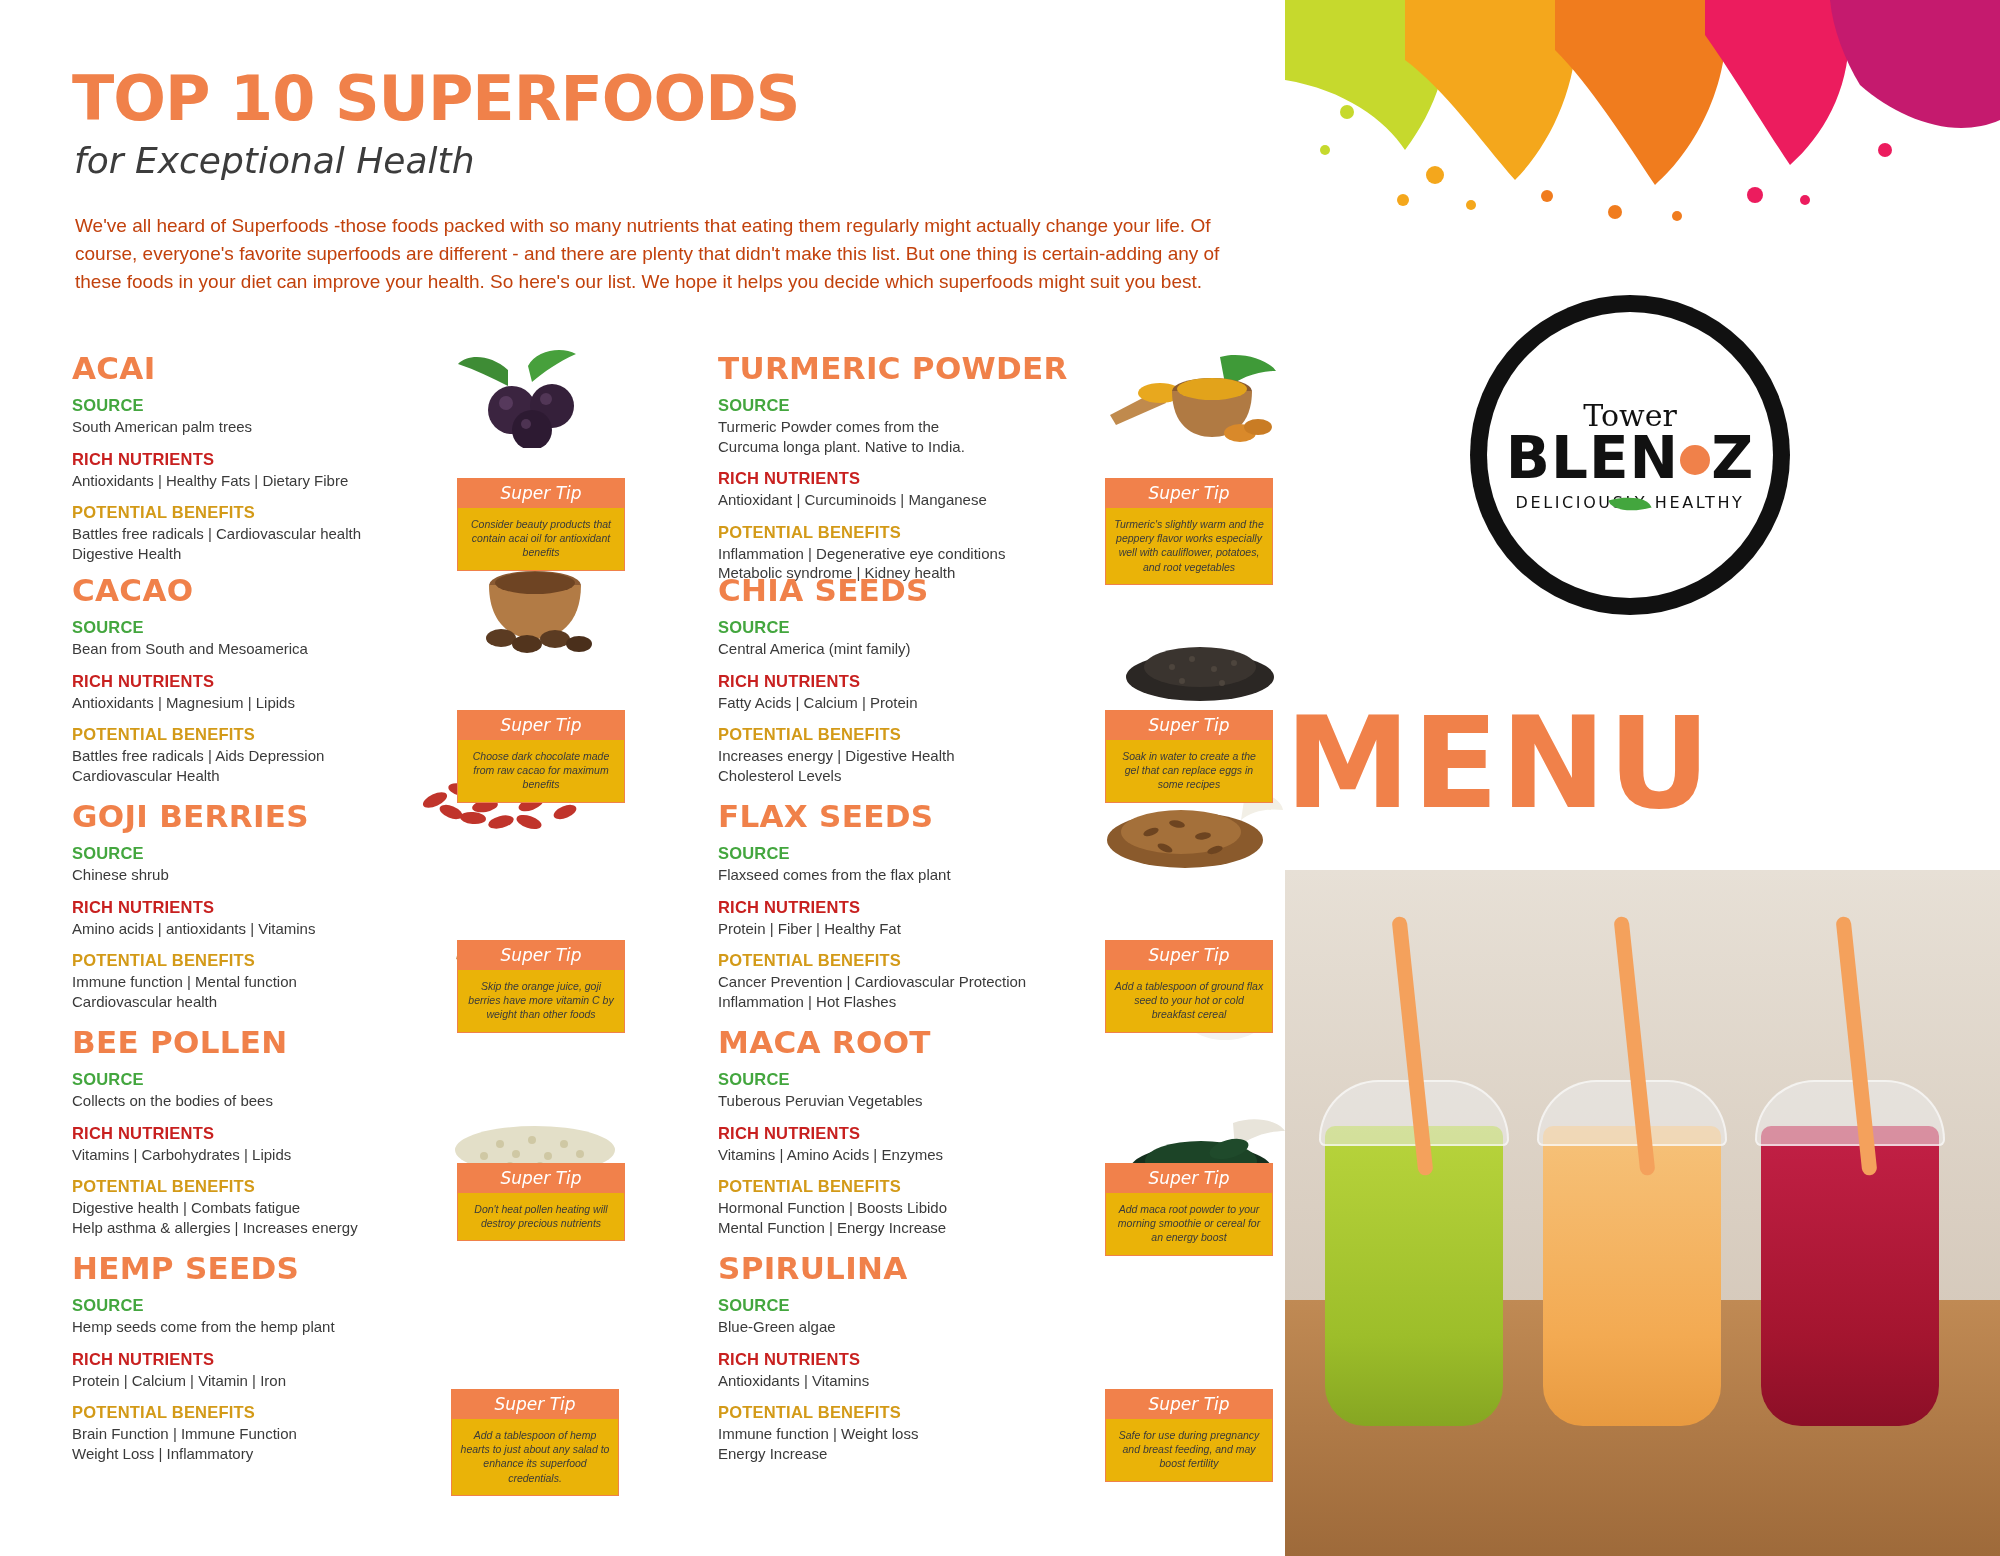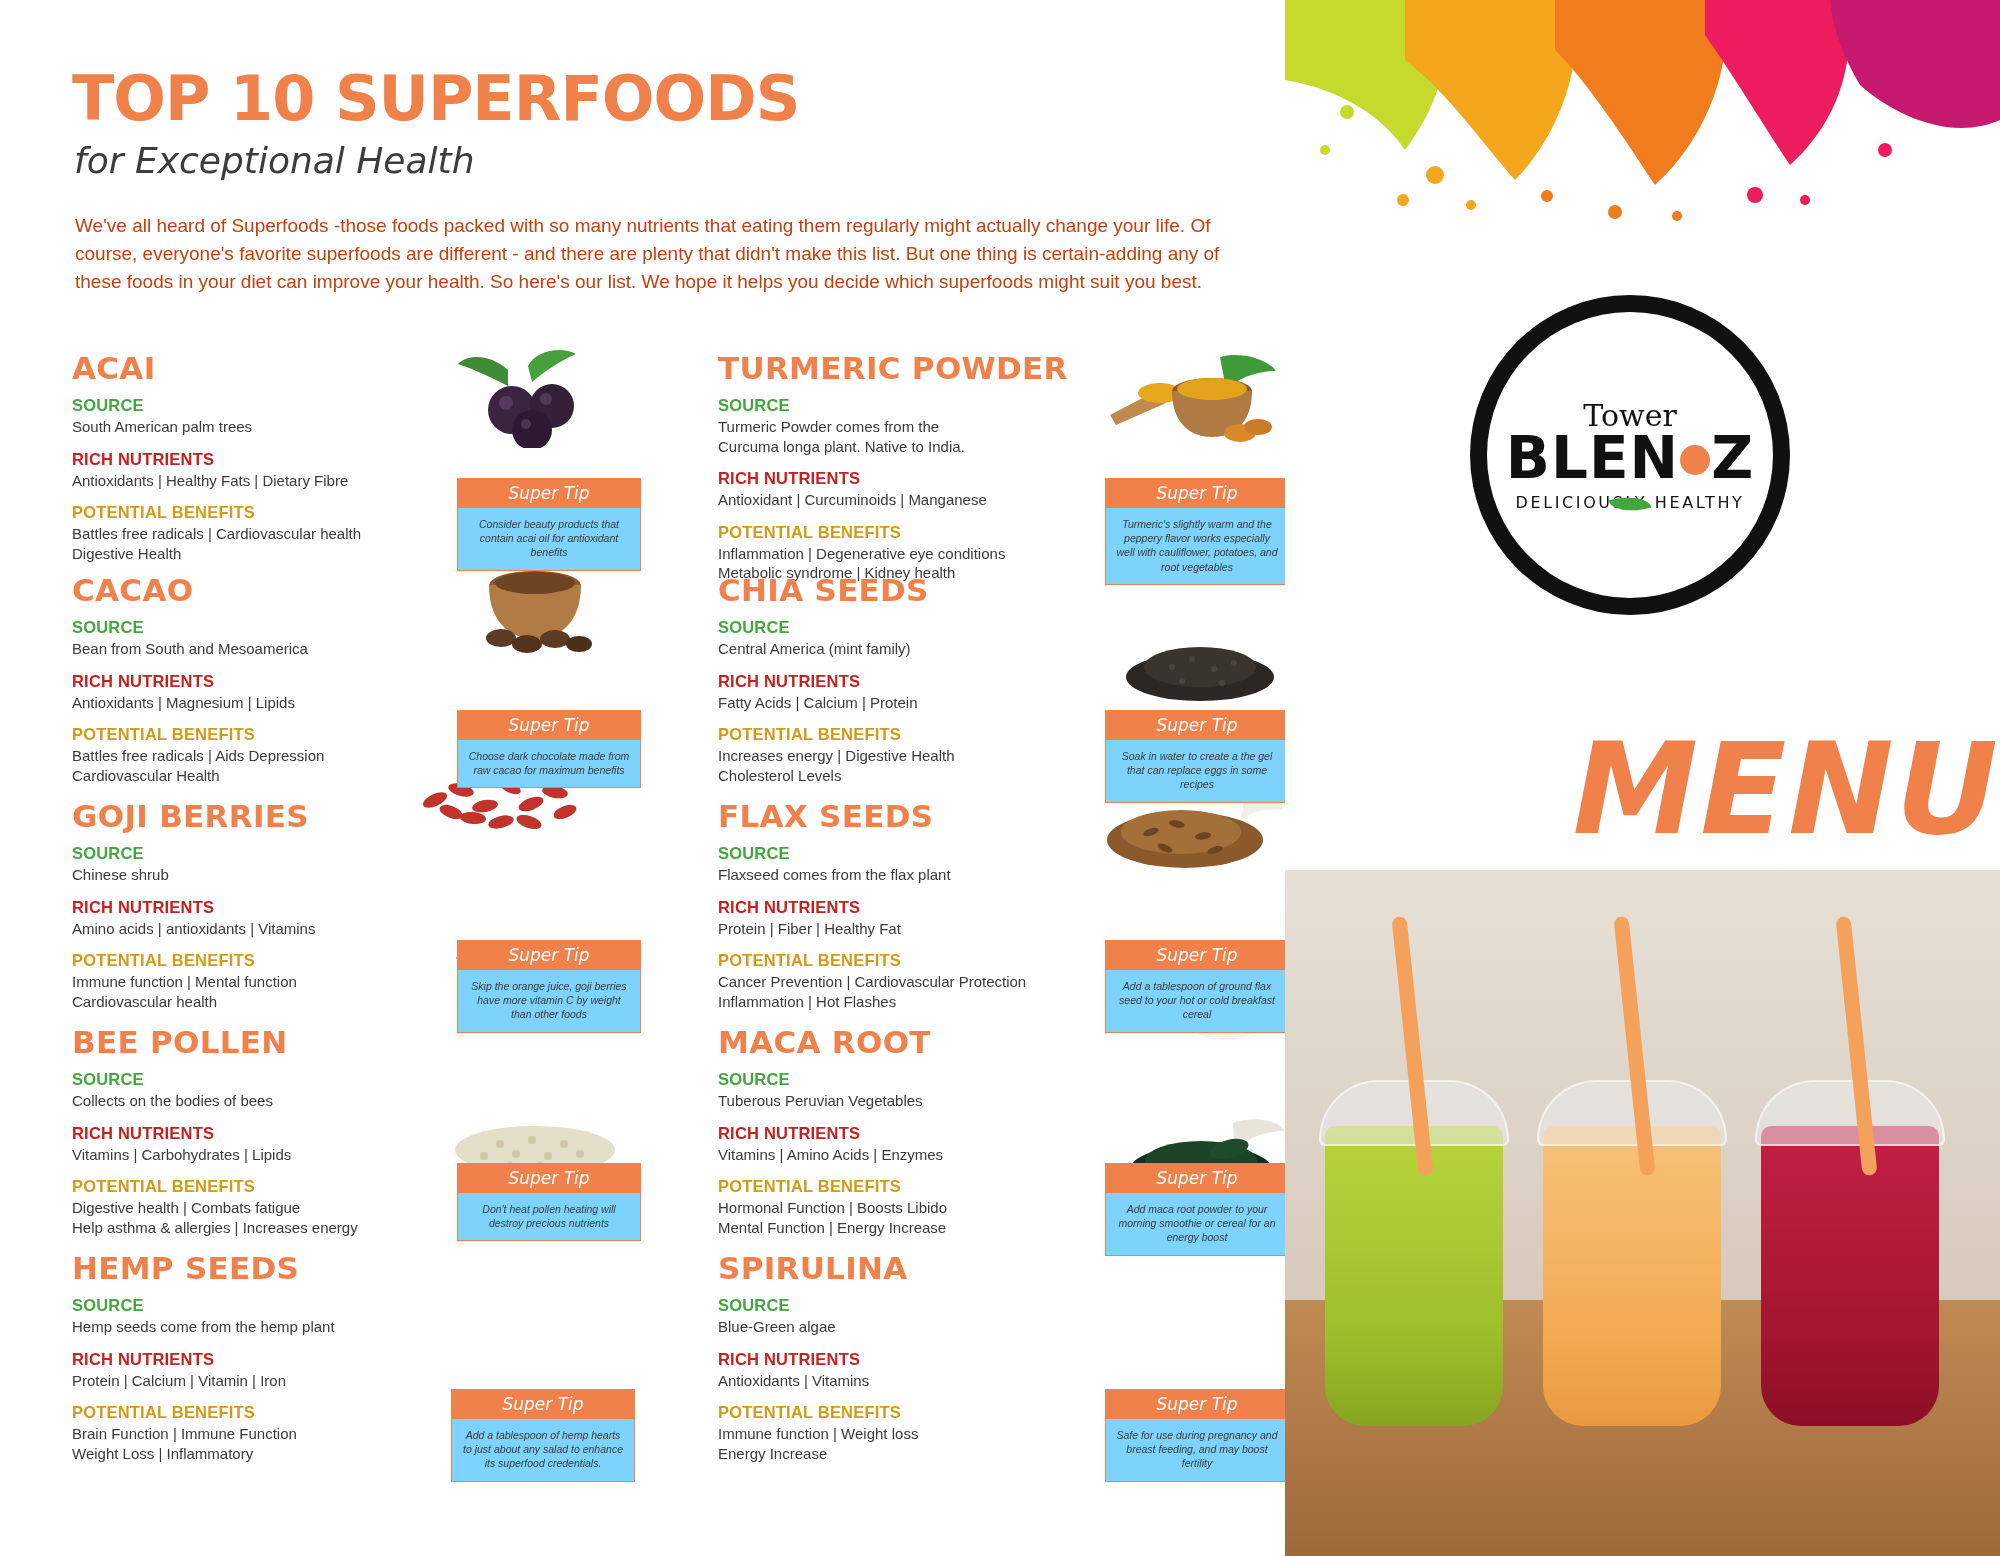--- a/index.html
+++ b/index.html
@@ -44,22 +44,22 @@
   }
   .lbl { font-size:16.5px; font-weight:bold; margin:0; letter-spacing:0.2px; }
   .lbl.source { color:#43a63e; }
   .lbl.nutrients { color:#c8201f; }
   .lbl.benefits { color:#d39a18; }
   .val { font-size:15px; color:#3a3a3a; line-height:1.30; margin:2px 0 13px 0; }
   .val.last { margin-bottom:0; }
 
   
   .tip {
-    position:absolute; width:184px;
-    border:1.5px solid #f0814a; background:#7dd3fc;
+    position:absolute; width:168px;
+    border:1.5px solid #f0814a; background:#eab308;
   }
   .tip-head {
     background:#f1814b; color:#fff; text-align:center;
     font-family:"DejaVu Sans", sans-serif; font-style:italic;
     font-size:17px; padding:4px 0 5px 0;
   }
   .tip-body {
     text-align:center; font-size:10.5px; color:#3a3a3a;
     line-height:1.35; padding:9px 8px 10px 8px;font-style:italic;
   }
@@ -79,23 +79,23 @@
     width:286px; height:286px; border-radius:50%; background:#fff;
     display:flex; flex-direction:column; align-items:center; justify-content:center;
   }
   .logo-tower { font-family:"DejaVu Serif", serif; font-size:30px; color:#111; margin-bottom:-4px; }
   .logo-blendz { font-family:"DejaVu Sans", sans-serif; font-weight:bold; font-size:58px; color:#111; letter-spacing:1px; line-height:1; position:relative; }
   .logo-dot { display:inline-block; width:30px; height:30px; border-radius:50%; background:#f0814a; vertical-align:middle; margin:0 1px; position:relative; top:-2px; }
   .logo-tag { font-family:"DejaVu Sans", sans-serif; font-size:16px; color:#111; letter-spacing:2.6px; margin-top:6px; }
   .logo-leaf { position:absolute; width:40px; height:18px; background:#43a63e; border-radius:0 100% 0 100%; bottom:-26px; left:50%; transform:translateX(-50%) rotate(-15deg); }
 
   .menu-word {
-    position:absolute; left:0; top:716px; width:715px; text-align:right;
+    position:absolute; left:0; top:690px; width:715px; text-align:left;
     font-family:"DejaVu Sans", sans-serif; font-weight:bold;
-    font-size:126px; color:#f0814a; letter-spacing:2px;font-style:italic;
+    font-size:126px; color:#f0814a; letter-spacing:2px;
   }
 
   .photo-strip { position:absolute; left:0; top:870px; width:715px; height:686px; overflow:hidden; background:#b0763f; }
   .table-bg { position:absolute; left:0; top:430px; width:715px; height:256px; background:linear-gradient(180deg,#c08a54 0%, #9e6a3a 100%); }
   .wall-bg { position:absolute; left:0; top:0; width:715px; height:436px; background:linear-gradient(180deg,#e7e0d6 0%, #d6cabc 100%); }
   .cup { position:absolute; bottom:130px; width:178px; height:300px; border-radius:10px 10px 40px 40px; }
   .cup-lid { position:absolute; top:-46px; left:-6px; width:190px; height:66px; border-radius:95px 95px 10px 10px; background:rgba(235,235,235,0.55); border:2px solid rgba(255,255,255,0.6); }
   .straw { position:absolute; width:15px; height:260px; background:#f4a15c; border-radius:8px; top:-210px; transform:rotate(-6deg); }
 </style>
 </head>

